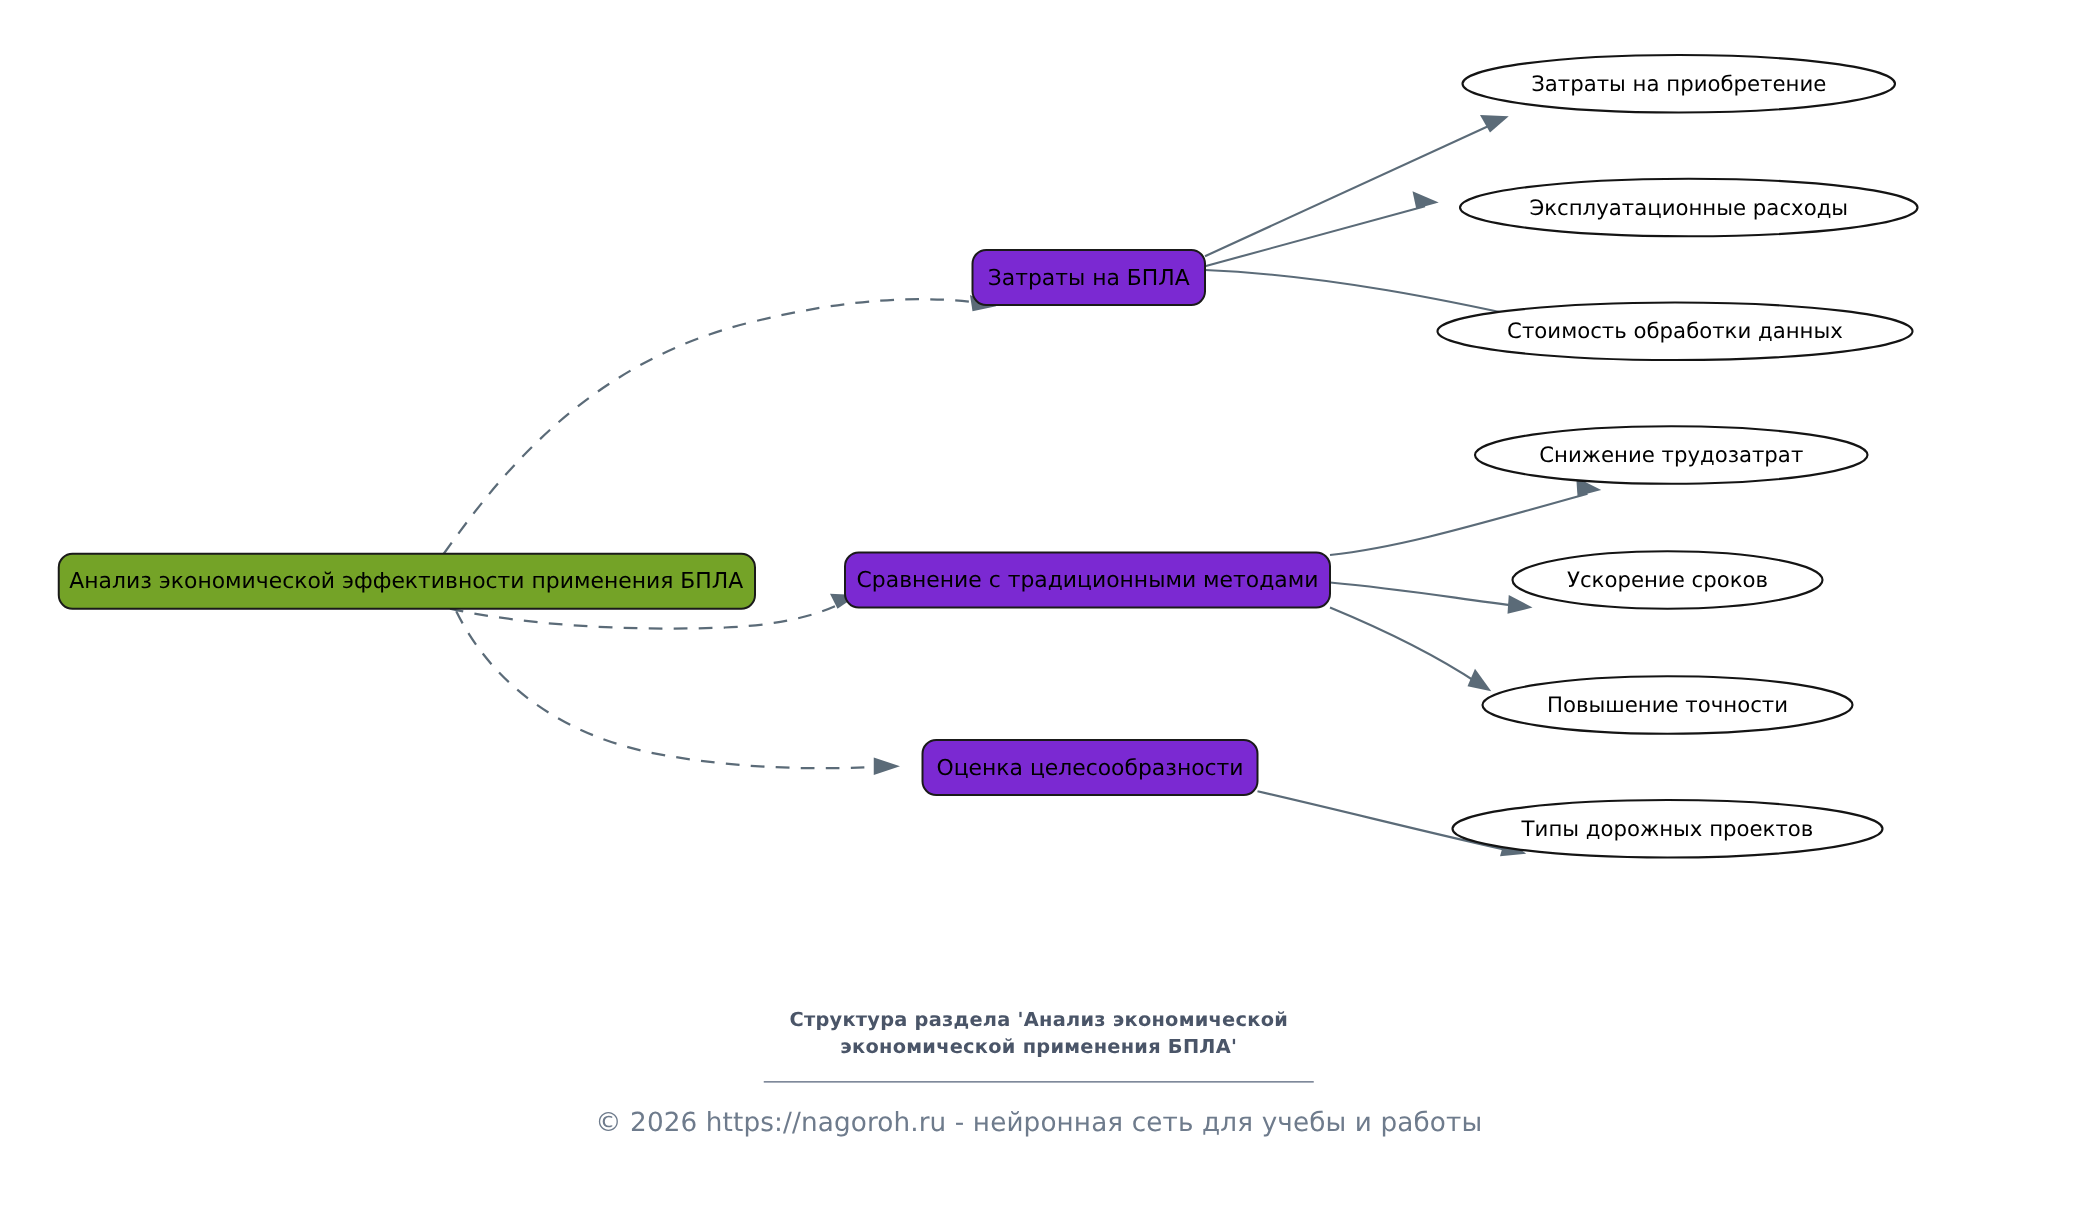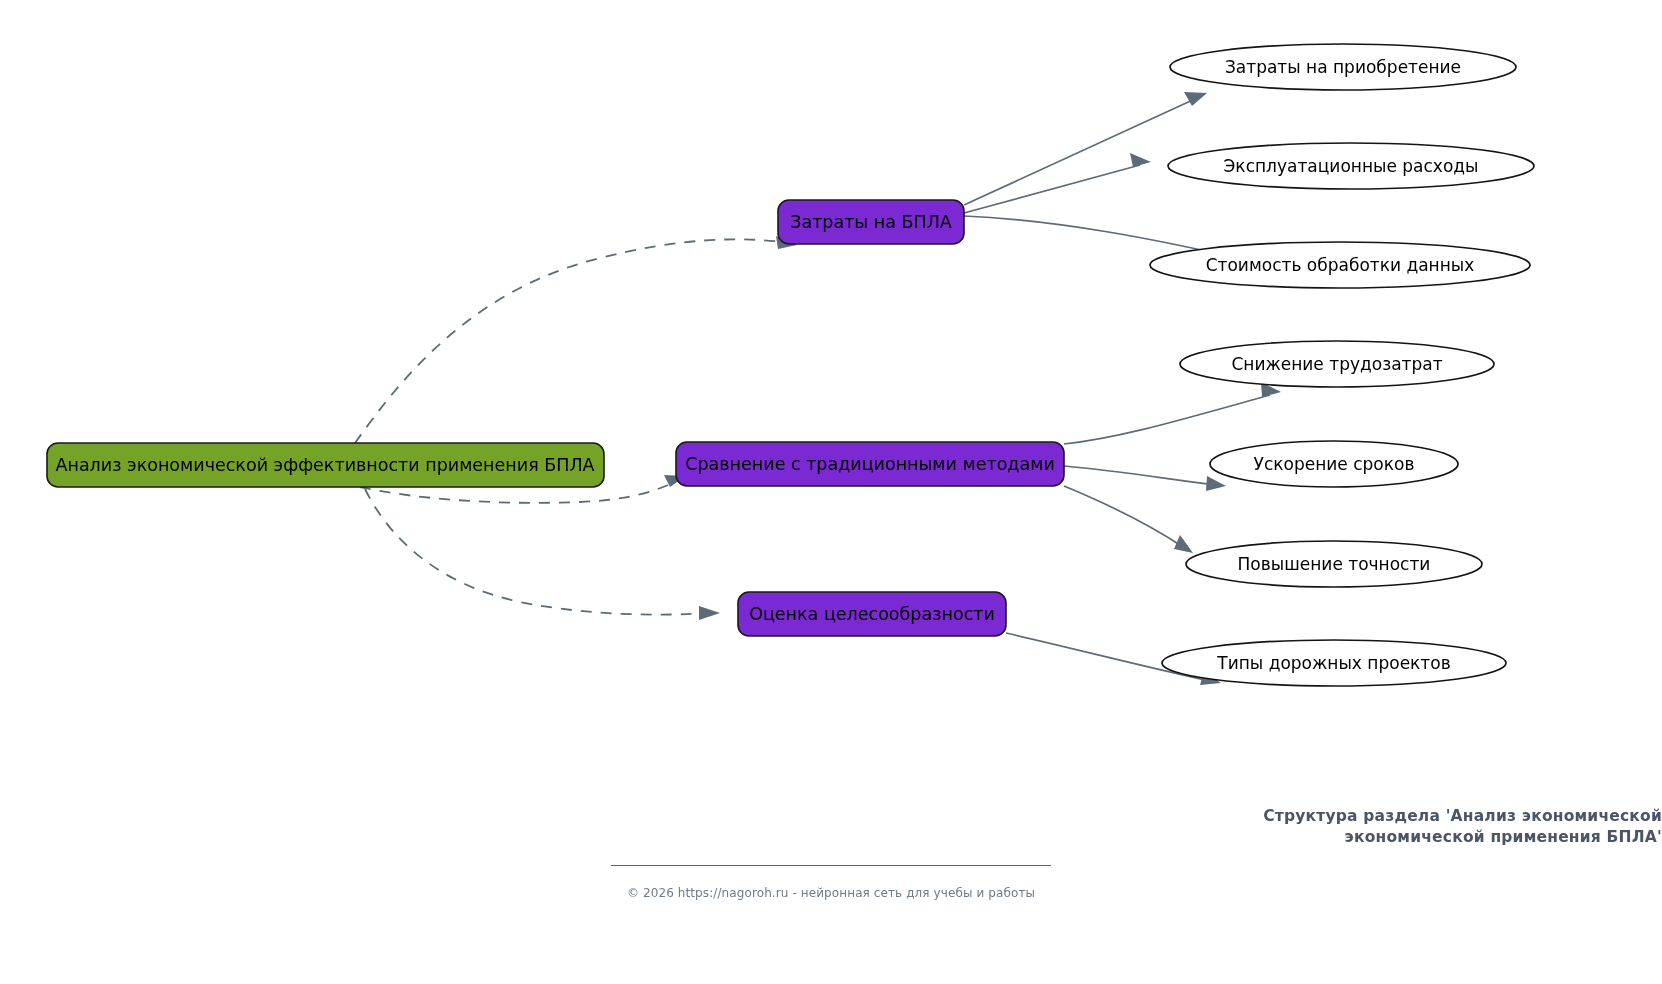--- a/index.html
+++ b/index.html
@@ -67,21 +67,21 @@
     fill: #000000;
     text-anchor: middle;
     dominant-baseline: middle;
   }
 
   #caption-block {
     position: absolute;
     left: 0;
     top: 806px;
     width: 1662px;
-    text-align: right;
+    text-align: center;
   }
   .caption-line {
     font-family: "DejaVu Sans", "Liberation Sans", sans-serif;
     font-size: 15.5px;
     font-weight: bold;
     color: #4a5568;
     line-height: 21px;
     letter-spacing: 0.2px;
   }
   #caption-divider {
@@ -90,21 +90,21 @@
     border-top: 1px solid #55637a;
     margin: 17px auto 0 auto;
   }
   #footer-text {
     position: absolute;
     left: 0;
     top: 886px;
     width: 1662px;
     text-align: center;
     font-family: "DejaVu Sans", "Liberation Sans", sans-serif;
-    font-size: 12px;
+    font-size: 21px;
     color: #6e7b8c;
     letter-spacing: 0.1px;
   }
 </style>
 </head>
 <body>
 
 <svg id="diagram-canvas" viewBox="0 0 1662 984" xmlns="http://www.w3.org/2000/svg">
 
   <g>

